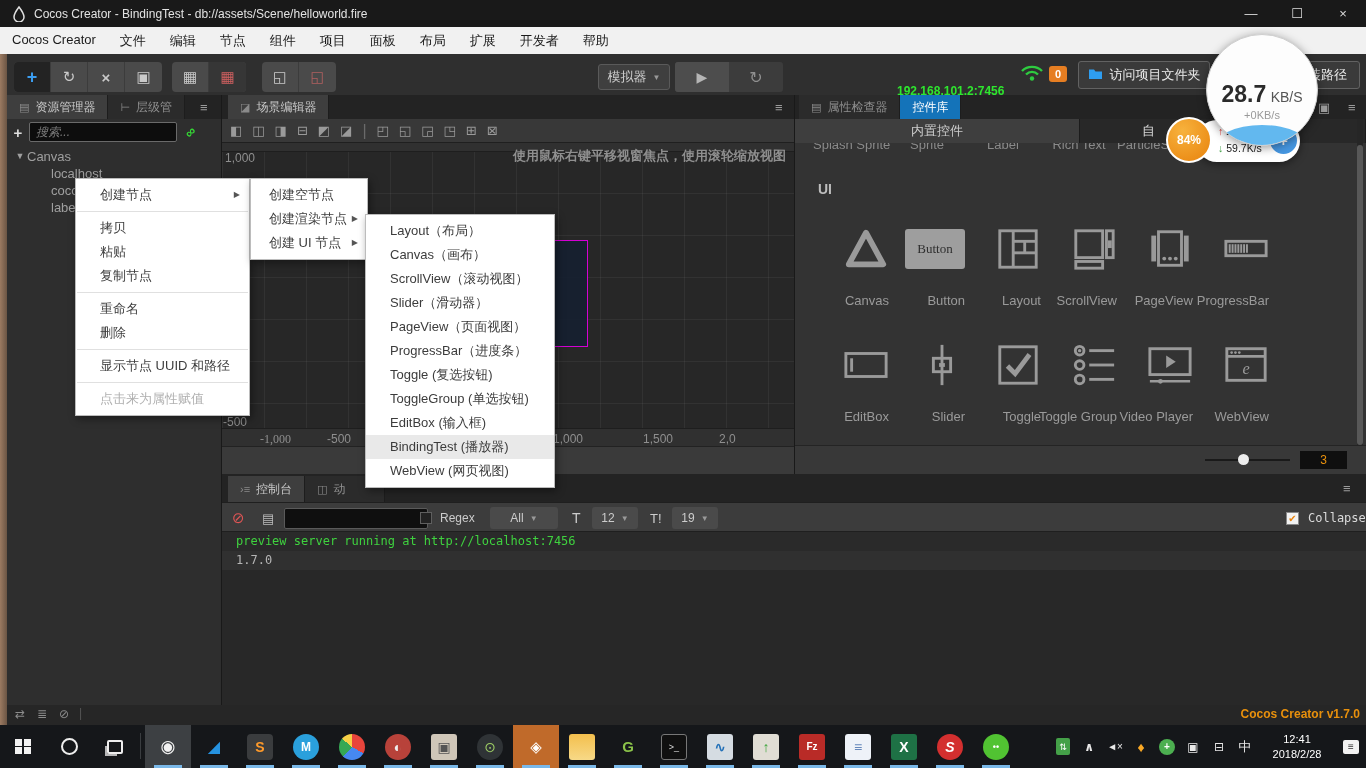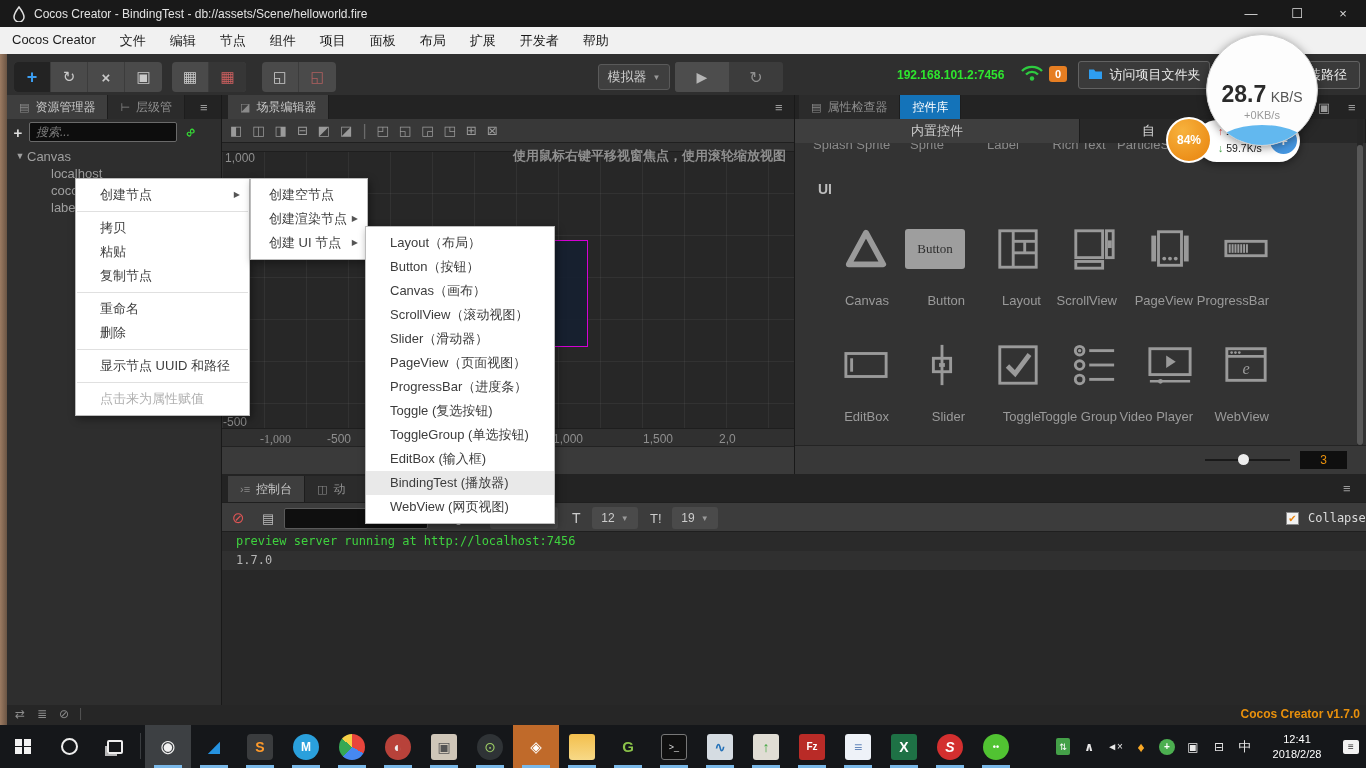--- a/index.html
+++ b/index.html
@@ -225,21 +225,21 @@
       <span class="tbtn" style="color:#b06060;">◱</span>
     </div>
     <div class="ddbtn" style="left:591px;top:10px;width:72px;height:26px;">
       <span>模拟器</span>
       <span class="chev">▼</span>
     </div>
     <div class="playgrp">
       <span class="seg" style="background:#4d4d4d;color:#b5b5b5;font-size:14px;">▶</span>
       <span class="seg" style="color:#8f8f8f;font-size:16px;">↻</span>
     </div>
-    <span class="ipaddr abs" style="left:890px;top:14px;">192.168.101.2:7456</span>
+    <span class="ipaddr abs" style="left:890px;top:30px;">192.168.101.2:7456</span>
     <span class="abs" style="left:1013px;top:10px;">
       <svg width="24" height="18" viewBox="0 0 24 18">
           <path d="M2 7 C7.5 1.5 16.5 1.5 22 7" fill="none" stroke="#2ecc40" stroke-width="2.4"></path>
           <path d="M6 10.5 C9.5 7 14.5 7 18 10.5" fill="none" stroke="#2ecc40" stroke-width="2.4"></path>
           <circle cx="12" cy="14.5" r="2.2" fill="#2ecc40"></circle>
         </svg>
     </span>
     <span class="badge0 abs" style="left:1042px;top:12px;">0</span>
     <div class="toolbtn" style="left:1071px;width:132px;">
       <span><svg width="15" height="12" viewBox="0 0 15 12">
@@ -634,27 +634,24 @@
       <div class="m-item has-sub" style="padding-left:18px;">
         <span class="m-label">创建渲染节点</span>
         <span class="m-arrow">▶</span>
       </div>
       <div class="m-item has-sub" style="padding-left:18px;">
         <span class="m-label">创建 UI 节点</span>
         <span class="m-arrow">▶</span>
       </div>
     </div>
 
-  <div class="menu" style="left:365px;top:226px;width:190px;">
+  <div class="menu" style="left:365px;top:214px;width:190px;">
 
   <div class="m-item">
         <span class="m-label">Layout（布局）</span>
-      </div>
-      <div class="m-item">
-        <span class="m-label">Button（按钮）</span>
       </div>
       <div class="m-item">
         <span class="m-label">Canvas（画布）</span>
       </div>
       <div class="m-item">
         <span class="m-label">ScrollView（滚动视图）</span>
       </div>
       <div class="m-item">
         <span class="m-label">Slider（滑动器）</span>
       </div>

